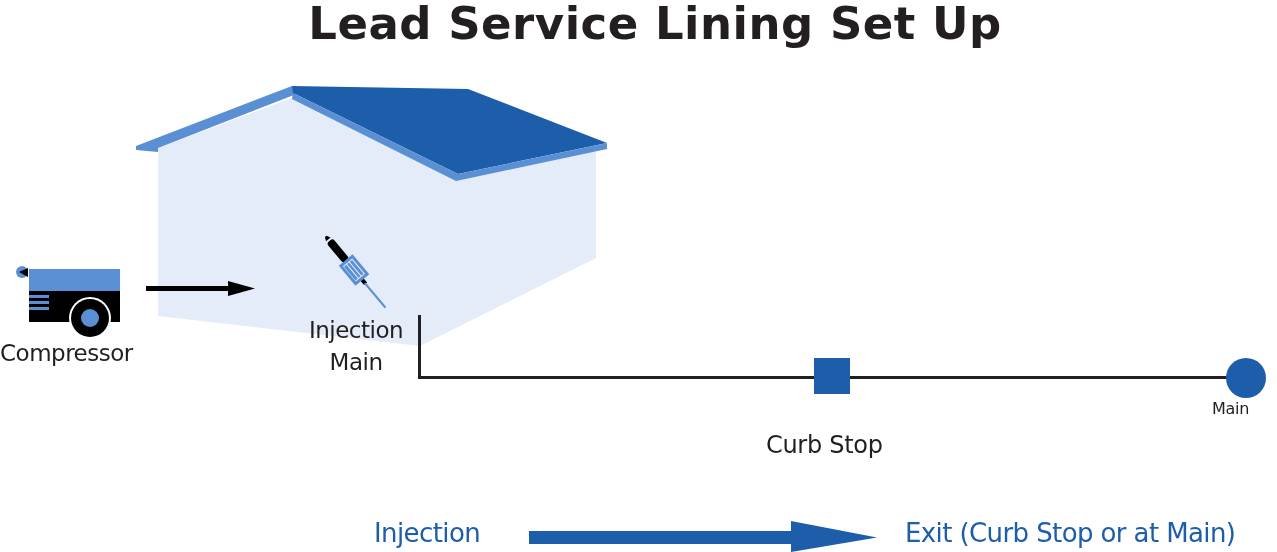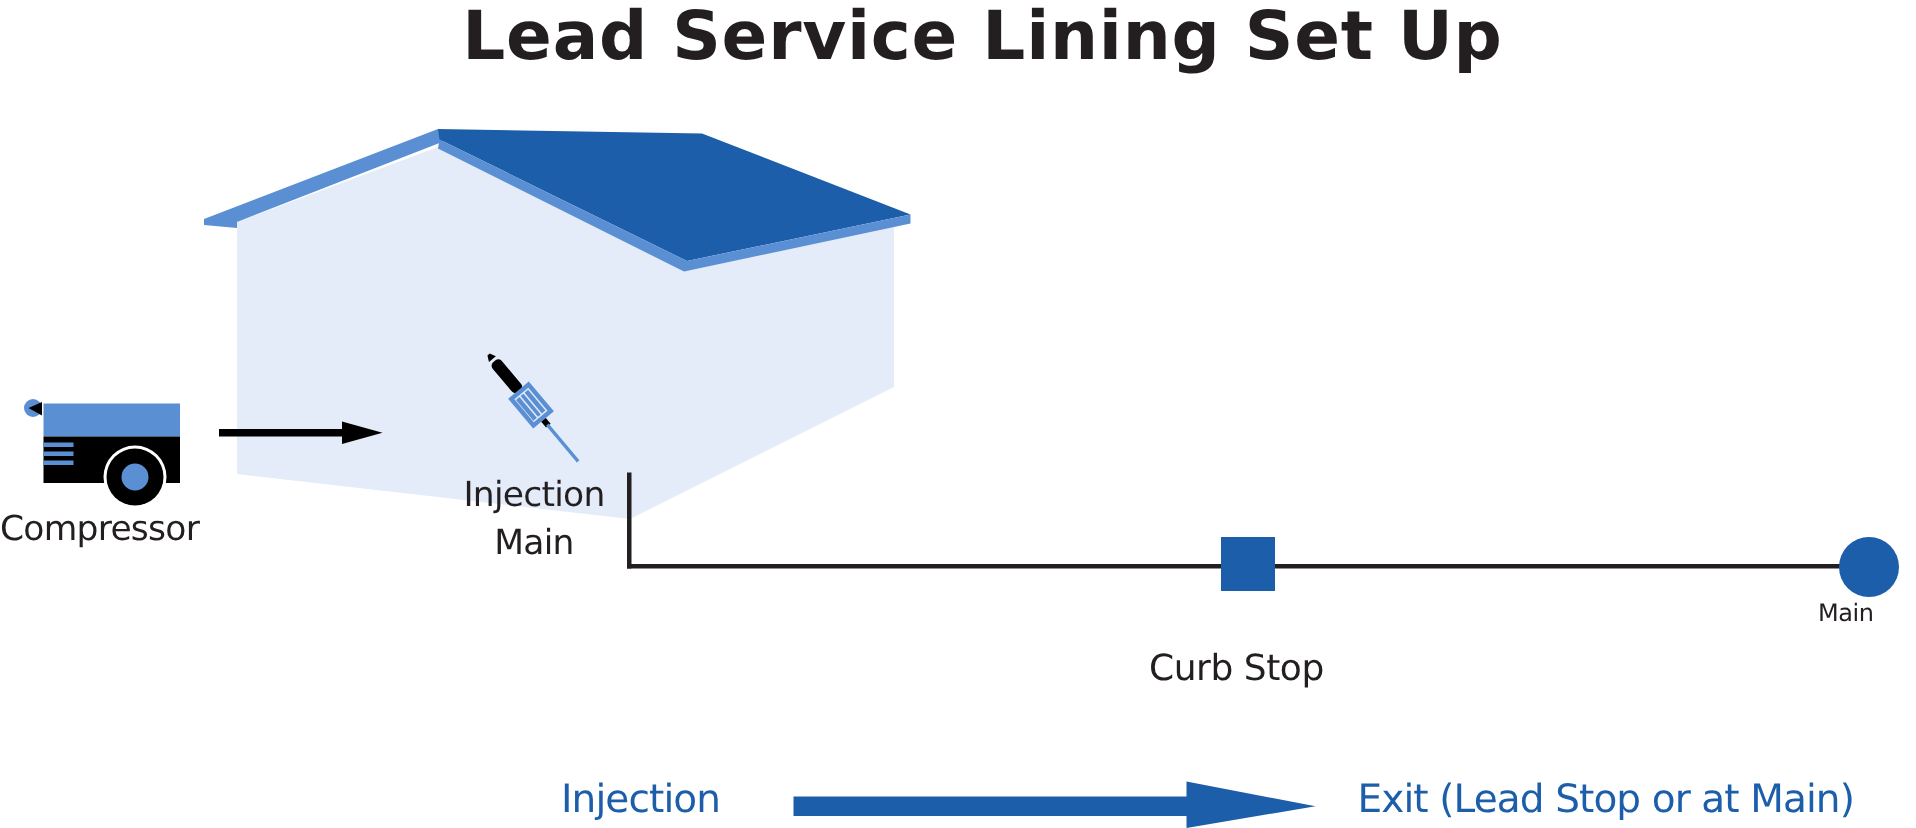--- a/index.html
+++ b/index.html
@@ -162,14 +162,14 @@
     <div>Injection</div>
     <div>Main</div>
   </div>
 
 
   <div class="label lbl-curb">Curb Stop</div>
 
   <div class="label lbl-main">Main</div>
 
   <div class="legend-text lg-start">Injection</div>
-  <div class="legend-text lg-end">Exit (Lead Stop or at Main)</div>
+  <div class="legend-text lg-end">Exit (Curb Stop or at Main)</div>
 </div>
 
 </body></html>

